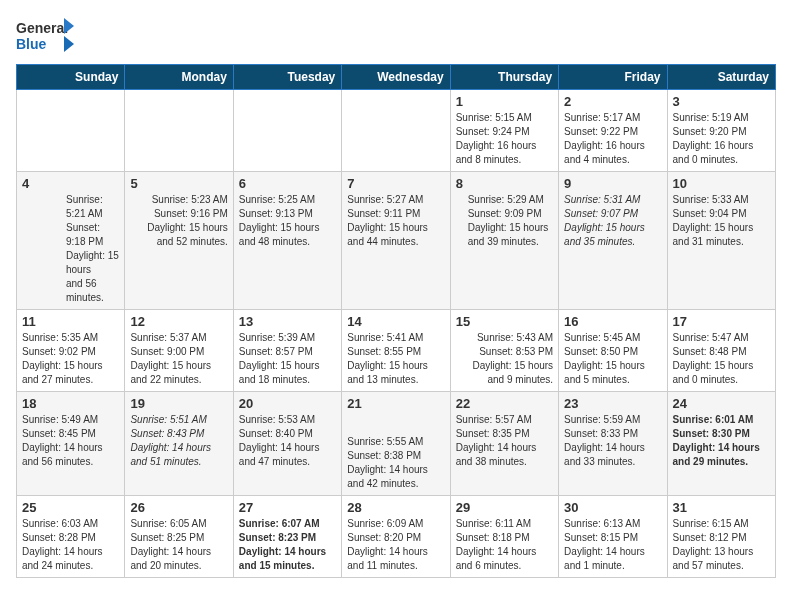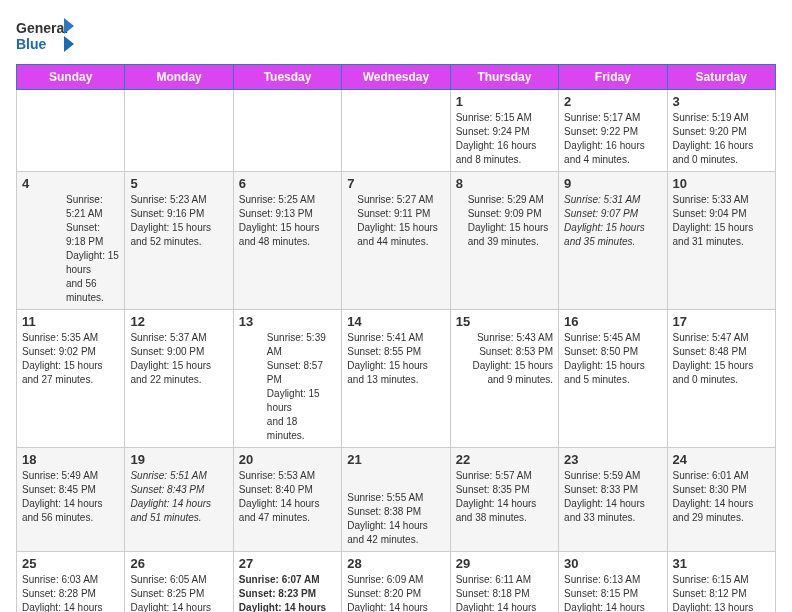--- a/index.html
+++ b/index.html
@@ -32,24 +32,24 @@
     .subtitle {
       font-size: 16px;
       color: #333;
     }
     table {
       width: 100%;
       border-collapse: collapse;
       font-size: 10.5px;
     }
     thead th {
-      background-color: #d946ef;
+      background-color: #0c4a6e;
       color: #fff;
       padding: 5px 6px;
-      text-align: center;
+      text-align: right;
       font-size: 12px;
       font-weight: bold;
       border: 1px solid #2979c7;
     }
     tbody td {
       border: 1px solid #ccc;
       vertical-align: top;
       padding: 4px 5px;
       width: 108px;
       min-height: 70px;
@@ -135,35 +135,35 @@
       <tr>
         <td>
           <span class="day-number">4</span>
           <div class="day-info" style="white-space: pre-line; margin-left: 44px;">Sunrise: 5:21 AM
 Sunset: 9:18 PM
 Daylight: 15 hours
 and 56 minutes.</div>
         </td>
         <td>
           <span class="day-number">5</span>
-          <div class="day-info" style="white-space: pre-line;">Sunrise: 5:23 AM
+          <div class="day-info" style="white-space: pre-line; text-align: right;">Sunrise: 5:23 AM
 Sunset: 9:16 PM
 Daylight: 15 hours
 and 52 minutes.</div>
         </td>
         <td>
           <span class="day-number">6</span>
           <div class="day-info" style="white-space: pre-line;">Sunrise: 5:25 AM
 Sunset: 9:13 PM
 Daylight: 15 hours
 and 48 minutes.</div>
         </td>
         <td>
           <span class="day-number">7</span>
-          <div class="day-info" style="white-space: pre-line; margin-left: 10px;">Sunrise: 5:27 AM
+          <div class="day-info" style="white-space: pre-line;">Sunrise: 5:27 AM
 Sunset: 9:11 PM
 Daylight: 15 hours
 and 44 minutes.</div>
         </td>
         <td>
           <span class="day-number">8</span>
           <div class="day-info" style="white-space: pre-line; margin-left: 12px;">Sunrise: 5:29 AM
 Sunset: 9:09 PM
 Daylight: 15 hours
 and 39 minutes.</div>
@@ -193,21 +193,21 @@
         </td>
         <td>
           <span class="day-number">12</span>
           <div class="day-info" style="white-space: pre-line;">Sunrise: 5:37 AM
 Sunset: 9:00 PM
 Daylight: 15 hours
 and 22 minutes.</div>
         </td>
         <td>
           <span class="day-number">13</span>
-          <div class="day-info" style="white-space: pre-line; margin-left: 28px;">Sunrise: 5:39 AM
+          <div class="day-info" style="white-space: pre-line;">Sunrise: 5:39 AM
 Sunset: 8:57 PM
 Daylight: 15 hours
 and 18 minutes.</div>
         </td>
         <td>
           <span class="day-number">14</span>
           <div class="day-info" style="white-space: pre-line;">Sunrise: 5:41 AM
 Sunset: 8:55 PM
 Daylight: 15 hours
 and 13 minutes.</div>
@@ -272,21 +272,21 @@
         </td>
         <td>
           <span class="day-number">23</span>
           <div class="day-info" style="white-space: pre-line;">Sunrise: 5:59 AM
 Sunset: 8:33 PM
 Daylight: 14 hours
 and 33 minutes.</div>
         </td>
         <td>
           <span class="day-number">24</span>
-          <div class="day-info" style="white-space: pre-line;">Sunrise: 6:01 AM
+          <div class="day-info" style="white-space: pre-line; font-weight: bold;">Sunrise: 6:01 AM
 Sunset: 8:30 PM
 Daylight: 14 hours
 and 29 minutes.</div>
         </td>
       </tr>
       <tr>
         <td>
           <span class="day-number">25</span>
           <div class="day-info" style="white-space: pre-line;">Sunrise: 6:03 AM
 Sunset: 8:28 PM

